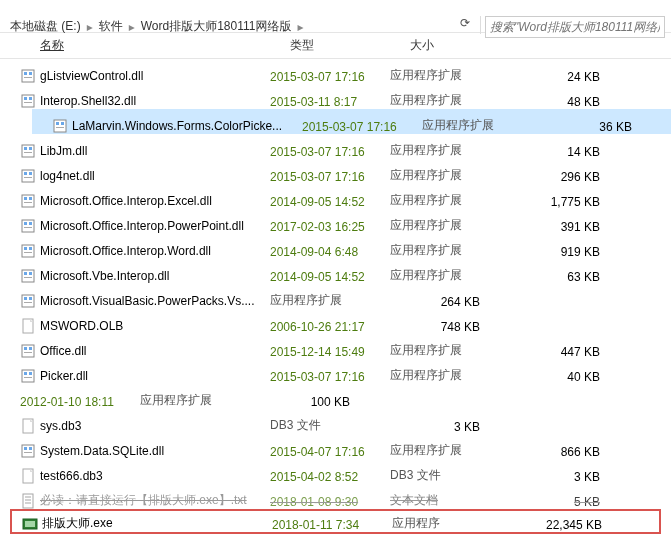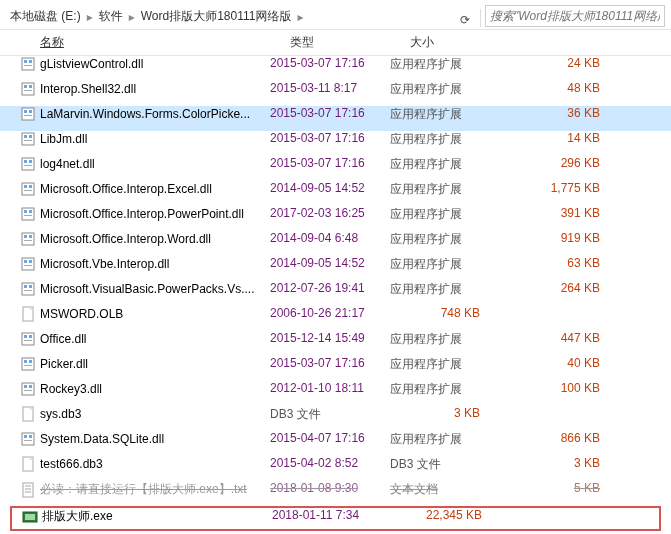--- a/index.html
+++ b/index.html
@@ -1,41 +1,41 @@
 <!DOCTYPE html>
 <html><head>
 <meta charset="utf-8">
 <style>
 * { margin: 0; padding: 0; box-sizing: border-box; font-family: "Microsoft YaHei", "Segoe UI", sans-serif; font-size: 12px; }
 body { background: #fff; width: 671px; height: 534px; overflow: hidden; }
-.top-bar { height: 30px; border-bottom: 1px solid #e5e5e5; display: flex; align-items: flex-end; padding: 2px 6px; background: #fff; }
+.top-bar { height: 30px; border-bottom: 1px solid #e5e5e5; display: flex; align-items: flex-start; padding: 16px 6px; background: #fff; }
 .crumbs { flex: 1; display: flex; align-items: center; gap: 2px; color: #333; }
 .crumb { padding: 2px 4px; }
 .chev { color: #888; }
 .refresh { color: #555; padding: 0 6px; }
 .sep { width: 1px; background: #ddd; height: 18px; margin: 0 4px; }
 .search { flex: 0 0 180px; height: 22px; border: 1px solid #ccc; background: #fff; display: flex; align-items: center; }
 .search input { border: 0; outline: 0; flex: 1; padding: 0 4px; color: #888; font-style: italic; }
 .header-row { height: 26px; display: flex; align-items: center; border-bottom: 1px solid #e5e5e5; padding-left: 40px; color: #333; }
 .header-row .col { display: flex; align-items: center; gap: 8px; }
 .col-name { width: 250px; text-decoration: underline; }
 .col-date { width: 120px; }
 .col-type { width: 120px; }
 .col-size { width: 100px; }
 .list { }
-.row { height: 25px; display: flex; align-items: flex-start; padding-left: 20px; }
-.row.selected { background: #cde8ff; }
+.row { height: 25px; display: flex; align-items: flex-end; padding-left: 20px; }
+.row.selected { background: #cde8ff; margin-left: 32px; }
 .row.highlighted { border: 2px solid #d9534f; margin-left: 10px; margin-right: 10px; padding-left: 10px; }
 .row.dim { opacity: 0.75; text-decoration: line-through; color: #777; }
 .icon { width: 16px; height: 16px; margin-right: 4px; flex: 0 0 16px; display: flex; align-items: center; justify-content: center; }
 .icon svg { width: 16px; height: 16px; }
 .cell-name { width: 250px; white-space: nowrap; overflow: hidden; text-overflow: ellipsis; display: flex; align-items: center; }
-.cell-date { width: 120px; color: #701a75; }
+.cell-date { width: 120px; color: #4d7c0f; }
 .cell-type { width: 120px; color: #555; white-space: nowrap; overflow: hidden; text-overflow: ellipsis; }
-.cell-size { width: 100px; text-align: right; color: #c2410c; padding-right: 10px; }
+.cell-size { width: 100px; text-align: right; color: #000000; padding-right: 10px; }
 </style>
 </head>
 <body>
 
 <div class="top-bar">
   <div class="crumbs">
     <span class="crumb">本地磁盘 (E:)</span>
     <span class="chev">▸</span>
     <span class="crumb">软件</span>
     <span class="chev">▸</span>
@@ -211,21 +211,20 @@
         <span class="icon">
           <svg viewBox="0 0 16 16">
             <rect x="2" y="2" width="12" height="12" fill="#fff" stroke="#888"></rect>
             <rect x="4" y="4" width="3" height="3" fill="#6aa7e8"></rect>
             <rect x="9" y="4" width="3" height="3" fill="#6aa7e8"></rect>
             <rect x="4" y="9" width="8" height="1" fill="#aaa"></rect>
           </svg>
         </span>
         <span>Microsoft.VisualBasic.PowerPacks.Vs....</span>
       </div>
-      <div class="cell-date">2012-07-26 19:41</div>
       <div class="cell-type">应用程序扩展</div>
       <div class="cell-size">264 KB</div>
     </div>
     <div class="row">
       <div class="cell-name">
         <span class="icon">
           <svg viewBox="0 0 16 16">
             <rect x="3" y="1" width="10" height="14" fill="#fff" stroke="#aaa"></rect>
             <polygon points="10,1 13,4 10,4" fill="#ddd"></polygon>
           </svg>
@@ -261,31 +260,20 @@
             <rect x="4" y="9" width="8" height="1" fill="#aaa"></rect>
           </svg>
         </span>
         <span>Picker.dll</span>
       </div>
       <div class="cell-date">2015-03-07 17:16</div>
       <div class="cell-type">应用程序扩展</div>
       <div class="cell-size">40 KB</div>
     </div>
     <div class="row">
-      <div class="cell-name">
-        <span class="icon">
-          <svg viewBox="0 0 16 16">
-            <rect x="2" y="2" width="12" height="12" fill="#fff" stroke="#888"></rect>
-            <rect x="4" y="4" width="3" height="3" fill="#6aa7e8"></rect>
-            <rect x="9" y="4" width="3" height="3" fill="#6aa7e8"></rect>
-            <rect x="4" y="9" width="8" height="1" fill="#aaa"></rect>
-          </svg>
-        </span>
-        <span>Rockey3.dll</span>
-      </div>
       <div class="cell-date">2012-01-10 18:11</div>
       <div class="cell-type">应用程序扩展</div>
       <div class="cell-size">100 KB</div>
     </div>
     <div class="row">
       <div class="cell-name">
         <span class="icon">
           <svg viewBox="0 0 16 16">
             <rect x="3" y="1" width="10" height="14" fill="#fff" stroke="#aaa"></rect>
             <polygon points="10,1 13,4 10,4" fill="#ddd"></polygon>
@@ -346,16 +334,17 @@
       <div class="cell-name">
         <span class="icon">
           <svg viewBox="0 0 16 16">
             <rect x="1" y="3" width="14" height="10" fill="#2e7d32" stroke="#1b5e20"></rect>
             <rect x="3" y="5" width="10" height="6" fill="#a5d6a7"></rect>
           </svg>
         </span>
         <span>排版大师.exe</span>
       </div>
       <div class="cell-date">2018-01-11 7:34</div>
+      <div class="cell-type">应用程序</div>
       <div class="cell-size">22,345 KB</div>
     </div>
     <div class="row"></div>
   </div>
 
 </body></html>

